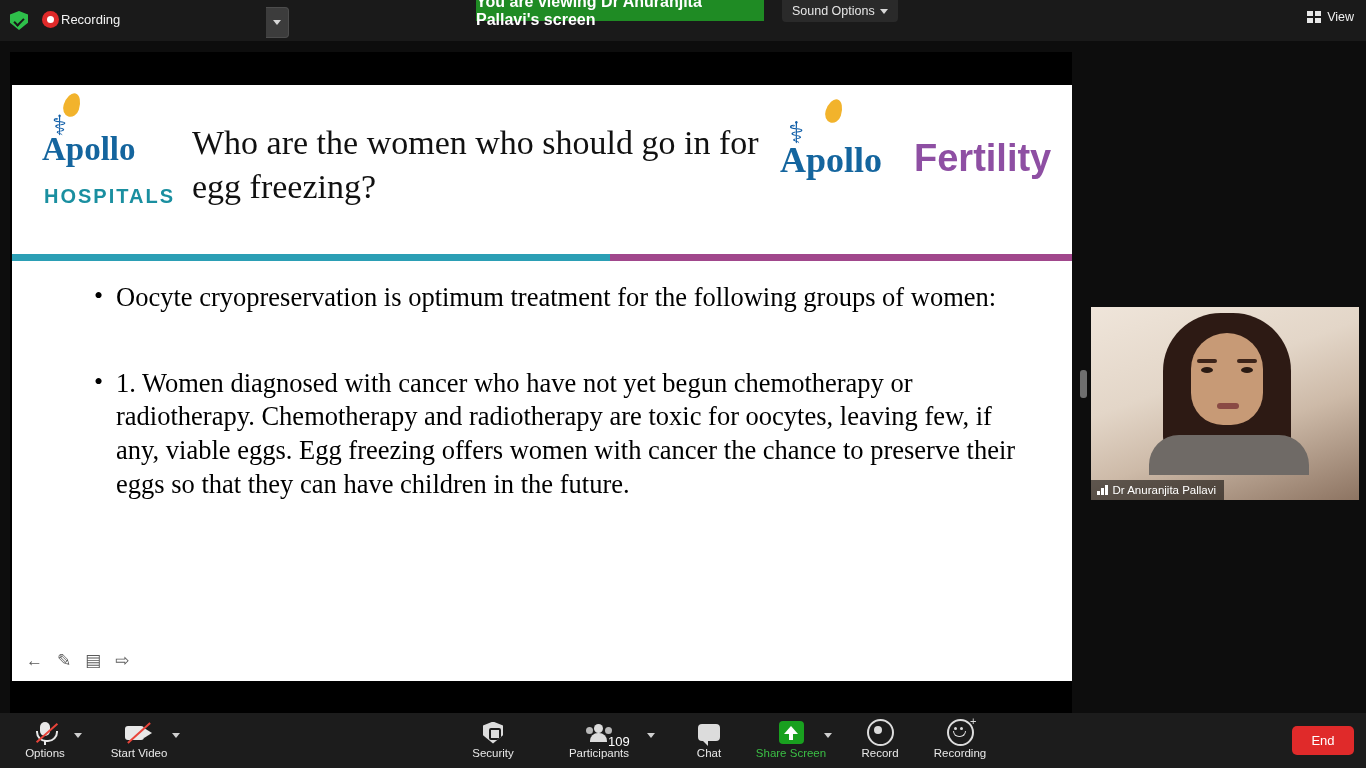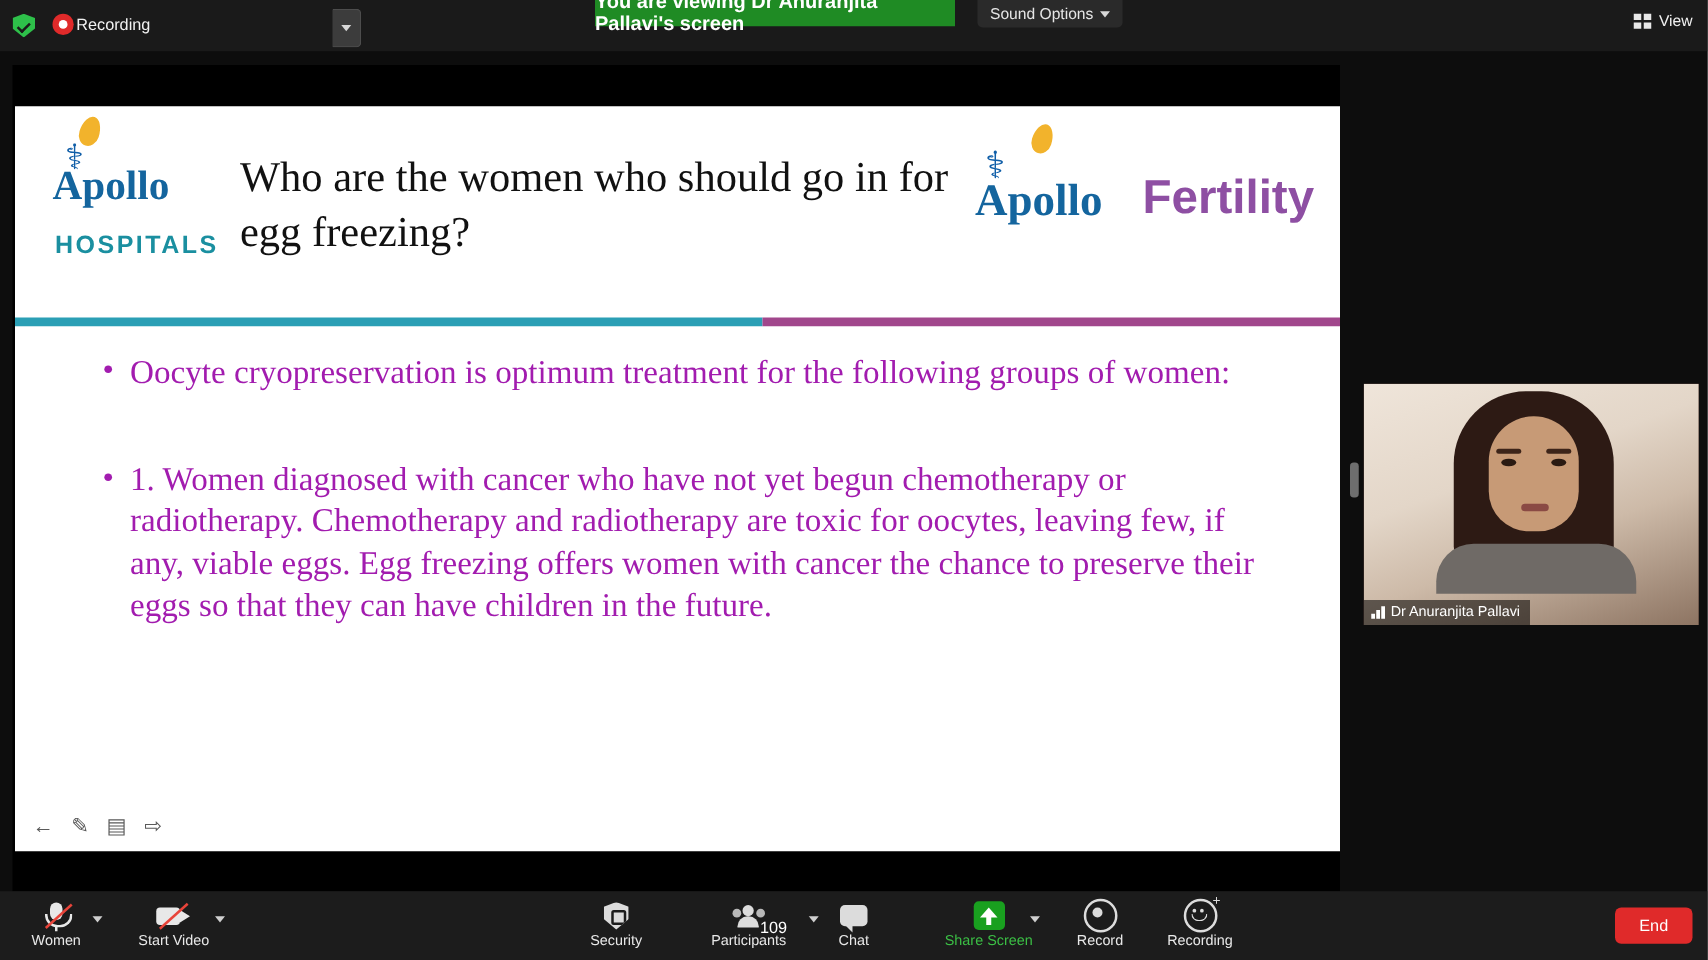--- a/index.html
+++ b/index.html
@@ -255,24 +255,24 @@
     position: absolute;
     left: 0; top: 169px;
     width: 1060px; height: 7px;
     display: flex;
   }
   #header-rule .seg-a { width: 598px; background: #2b9fb5; }
   #header-rule .seg-b { flex: 1; background: #a1478c; }
 
   #slide-body {
     position: absolute;
-    left: 66px; top: 196px;
+    left: 78px; top: 196px;
     width: 930px;
     font-family: "Liberation Serif", serif;
-    color: #a21caf;
+    color: #000000;
   }
   .bullet {
     position: relative;
     padding-left: 26px;
     font-size: 26.5px;
     line-height: 1.27;
   }
   .bullet::before {
     content: "•";
     position: absolute;
@@ -700,21 +700,21 @@
 
   <div class="tb-item" style="left:8px;">
     <div class="tb-icon">
         <div id="mic-icon">
       <span class="body"></span>
           <span class="arc"></span>
           <span class="stem"></span>
           <span class="slash"></span>
     </div>
       </div>
-    <div class="tb-label">Women</div>
+    <div class="tb-label">Options</div>
   </div>
   <div class="tb-caret" style="left:74px;"></div>
 
   <div class="tb-item" style="left:102px;">
     <div class="tb-icon">
         <div id="cam-icon">
       <span class="box"></span>
           <span class="tri"></span>
           <span class="slash"></span>
     </div>
@@ -737,21 +737,21 @@
           <span class="p1b"></span>
           <span class="p2"></span>
           <span class="p3"></span>
     </div>
       </div>
     <div class="tb-label">Participants</div>
   </div>
   <div id="part-count">109</div>
   <div class="tb-caret" style="left:647px;"></div>
 
-  <div class="tb-item" style="left:646px;">
+  <div class="tb-item" style="left:672px;">
     <div class="tb-icon">
         <div id="chat-icon"></div>
       </div>
     <div class="tb-label">Chat</div>
   </div>
 
   <div class="tb-item" style="left:754px;">
     <div class="tb-icon">
         <div id="share-icon">
           <span class="stem"></span>

